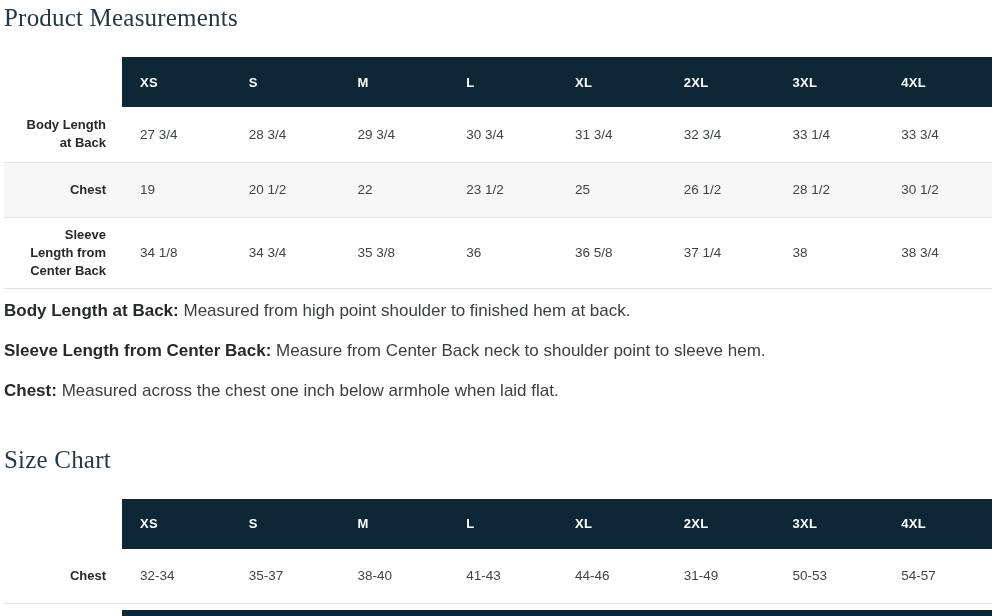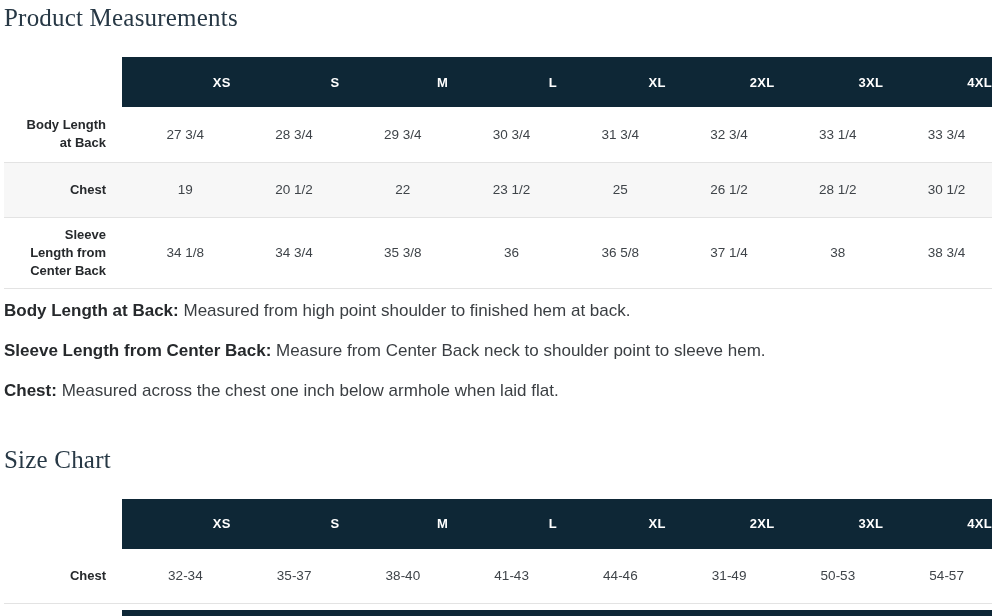--- a/index.html
+++ b/index.html
@@ -36,41 +36,41 @@
     border-collapse:collapse;
     table-layout:fixed;
   }
   col.label-col{width:118px;}
   thead th{
     background:var(--header-bg);
     color:var(--header-text);
     font-size:13px;
     font-weight:700;
     letter-spacing:0.3px;
-    text-align:right;
+    text-align:left;
     padding:0 0 0 18px;
     height:50px;
     vertical-align:middle;
   }
   thead th.label-th{background:transparent;}
   tbody tr{border-bottom:1px solid var(--divider);height:55px;}
   tbody tr:nth-child(even){background:var(--alt-row-bg);}
   tbody th.row-label{
     font-size:13px;
     font-weight:700;
     color:var(--label-text);
     text-align:right;
     padding:8px 16px 8px 18px;
     line-height:18px;
     vertical-align:middle;
   }
   tbody td{
     font-size:13.5px;
     color:var(--value-text);
-    text-align:center;
+    text-align:left;
     padding:8px 0 8px 18px;
     vertical-align:middle;
     white-space:nowrap;
   }
   .definitions{margin-top:13px;}
   .definitions p{
     margin:0 0 23px 0;
     font-size:17px;
     line-height:17px;
     color:var(--body-text);

